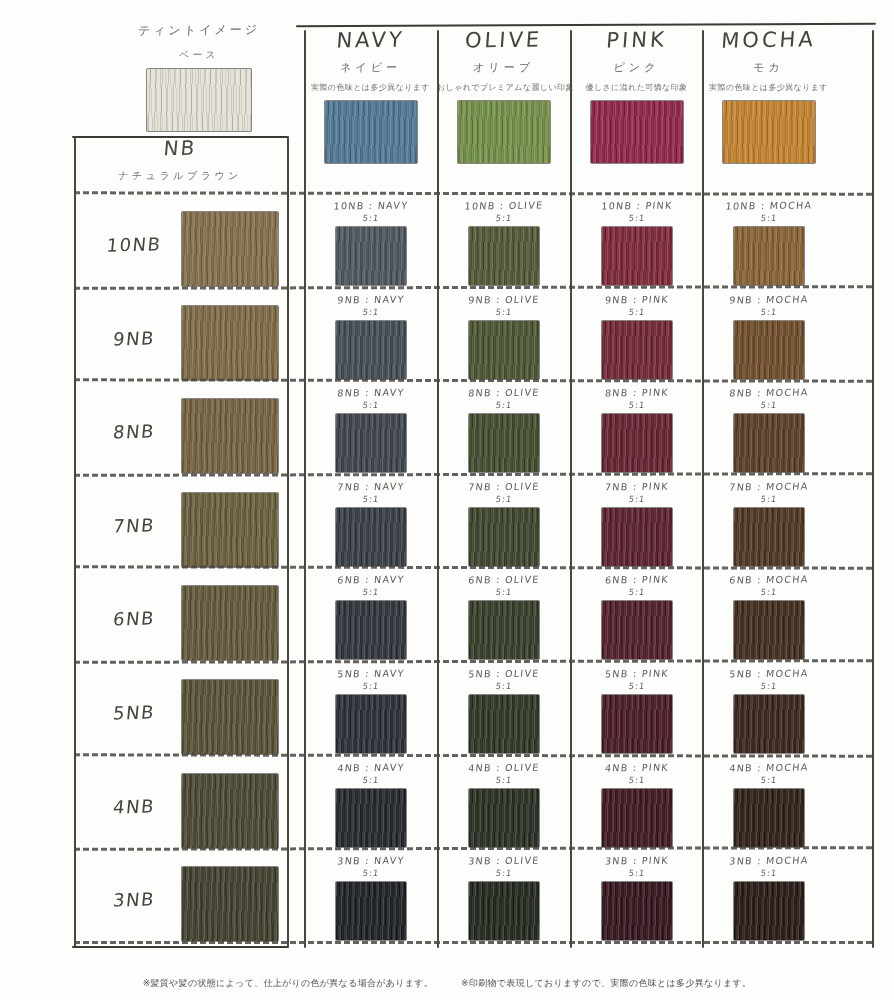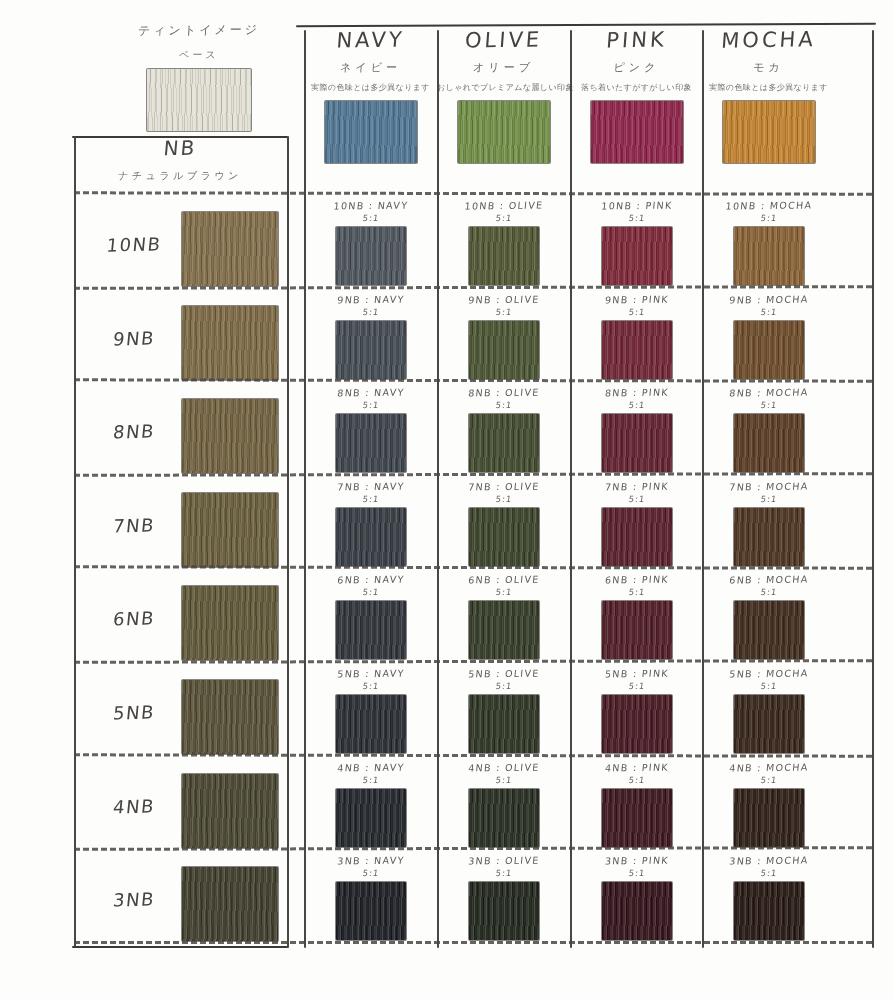--- a/index.html
+++ b/index.html
@@ -231,21 +231,21 @@
       </div>
       <div class="col-header" style="left: 437px; width: 133px;">
         <div class="col-name">OLIVE</div>
         <div class="col-kana">オリーブ</div>
         <div class="col-desc">おしゃれでプレミアムな麗しい印象</div>
         <div class="col-swatch swatch" style="background: rgb(109, 140, 66);"></div>
       </div>
       <div class="col-header" style="left: 570px; width: 133px;">
         <div class="col-name">PINK</div>
         <div class="col-kana">ピンク</div>
-        <div class="col-desc">落ち着いたすがすがしい印象</div>
+        <div class="col-desc">優しさに溢れた可憐な印象</div>
         <div class="col-swatch swatch" style="background: rgb(140, 31, 70);"></div>
       </div>
       <div class="col-header" style="left: 702px; width: 133px;">
         <div class="col-name">MOCHA</div>
         <div class="col-kana">モカ</div>
         <div class="col-desc">実際の色味とは多少異なります</div>
         <div class="col-swatch swatch" style="background: rgb(192, 127, 42);"></div>
       </div>
     </div>
 
@@ -446,14 +446,15 @@
         <div class="mix-swatch swatch" style="background: rgb(47, 15, 22);"></div>
       </div>
       <div class="mix-cell" style="left: 705px; top: 855.2px;">
         <div class="mix-label">3NB : MOCHA</div>
         <div class="mix-ratio">5:1</div>
         <div class="mix-swatch swatch" style="background: rgb(34, 21, 15);"></div>
       </div>
       <div class="dashline" style="left: 74px; top: 940.8px; width: 798px;"></div>
     </div>
 
+  <div id="footnotes"><span>※髪質や髪の状態によって、仕上がりの色が異なる場合があります。</span><span>※印刷物で表現しておりますので、実際の色味とは多少異なります。</span></div>
 
 </div>
 
 </body></html>

